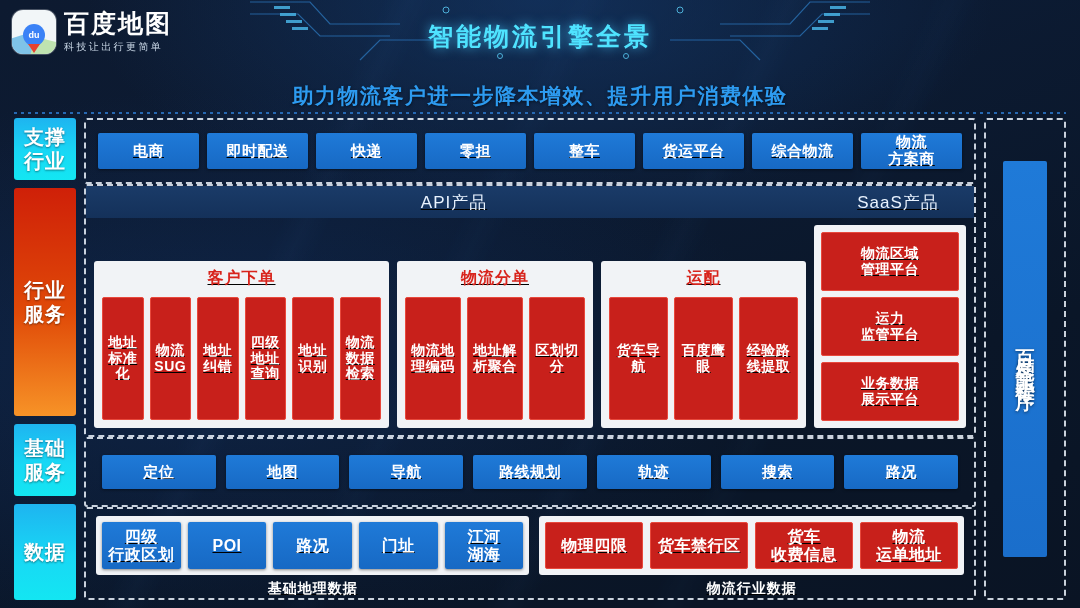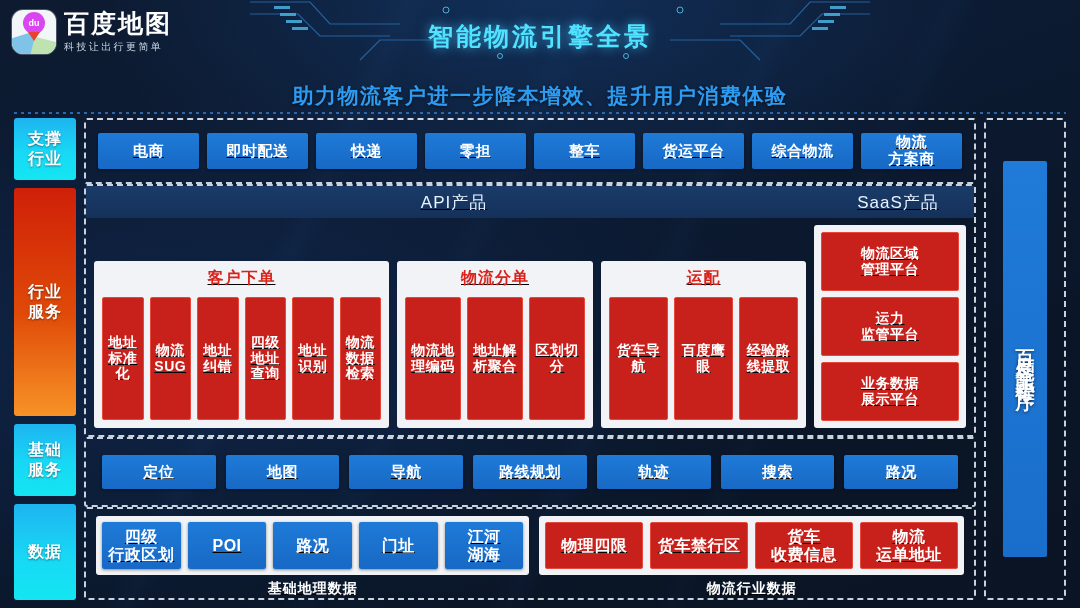--- a/index.html
+++ b/index.html
@@ -25,42 +25,42 @@
       linear-gradient(115deg, transparent 68%, rgba(80,150,230,.07) 70%, transparent 72%);
   }
   .circuit{position:absolute;top:0;left:250px;width:620px;height:70px;opacity:.85;pointer-events:none;}
 
   
   .logo{position:absolute;left:12px;top:10px;display:flex;align-items:center;gap:8px;}
   .logo-mark{width:44px;height:44px;border-radius:11px;background:#f2f6f8;position:relative;
     box-shadow:0 0 0 1px rgba(255,255,255,.25);overflow:hidden;}
   .logo-mark .g1{position:absolute;left:-6px;bottom:-4px;width:30px;height:22px;background:#7fc3e8;transform:rotate(-18deg);}
   .logo-mark .g2{position:absolute;right:-6px;bottom:-6px;width:30px;height:20px;background:#bfe3b0;transform:rotate(14deg);}
-  .logo-mark .pin{position:absolute;left:50%;top:2px;transform:translateX(-50%);width:22px;height:22px;border-radius:50%;
-    background:#d946ef;display:flex;align-items:center;justify-content:center;color:#fff;font-size:9px;font-weight:bold;}
+  .logo-mark .pin{position:absolute;left:50%;top:14px;transform:translateX(-50%);width:22px;height:22px;border-radius:50%;
+    background:#3b82f6;display:flex;align-items:center;justify-content:center;color:#fff;font-size:9px;font-weight:bold;}
   .logo-mark .pin:after{content:"";position:absolute;bottom:-7px;left:50%;transform:translateX(-50%);
     border-left:6px solid transparent;border-right:6px solid transparent;border-top:9px solid #e8412f;}
   .logo-txt{display:flex;flex-direction:column;}
   .logo-main{color:#fff;font-size:25px;font-weight:bold;letter-spacing:2px;line-height:1.1;}
   .logo-sub{color:#c9d7e6;font-size:10px;letter-spacing:2.4px;margin-top:2px;}
 
   .title-wrap{position:absolute;left:0;right:0;top:20px;text-align:center;}
   .title{display:inline-block;color:#4fe3ff;font-size:25px;font-weight:bold;letter-spacing:3px;
     text-shadow:0 0 12px rgba(70,200,255,.75);}
   .subtitle-wrap{position:absolute;left:0;right:0;top:82px;text-align:center;}
   .subtitle{display:inline-block;color:#2d9bf0;font-size:21px;font-weight:bold;letter-spacing:1.5px;
     text-shadow:0 1px 3px rgba(0,0,0,.6);}
   .dot-rule{position:absolute;left:14px;right:14px;top:112px;height:2px;
     background:repeating-linear-gradient(90deg,#2b76c9 0 3px,transparent 3px 7px);opacity:.85;}
 
   
   .body-area{position:absolute;left:14px;top:118px;right:14px;bottom:8px;display:flex;gap:8px;}
   .rail{width:62px;display:flex;flex-direction:column;gap:8px;}
   .rail-cell{border-radius:3px;display:flex;align-items:center;justify-content:center;
-    color:#fff;font-size:16px;font-weight:bold;line-height:1.22;text-align:center;letter-spacing:1px;
+    color:#fff;font-size:20px;font-weight:bold;line-height:1.22;text-align:center;letter-spacing:1px;
     text-shadow:0 1px 2px rgba(0,0,0,.45);}
   .rail-cyan{background:linear-gradient(180deg,#1eb4f0 0%,#18d8f5 55%,#13e6f2 100%);}
   .rail-red{background:linear-gradient(180deg,#cf2008 0%,#e04a08 55%,#f79327 100%);}
   .r1{height:62px;}
   .r2{flex:1;}
   .r3{height:72px;}
   .r4{height:96px;}
 
   .center{flex:1;display:flex;flex-direction:column;min-width:0;text-decoration:underline;}
   .right-col{width:82px;display:flex;flex-direction:column;}

